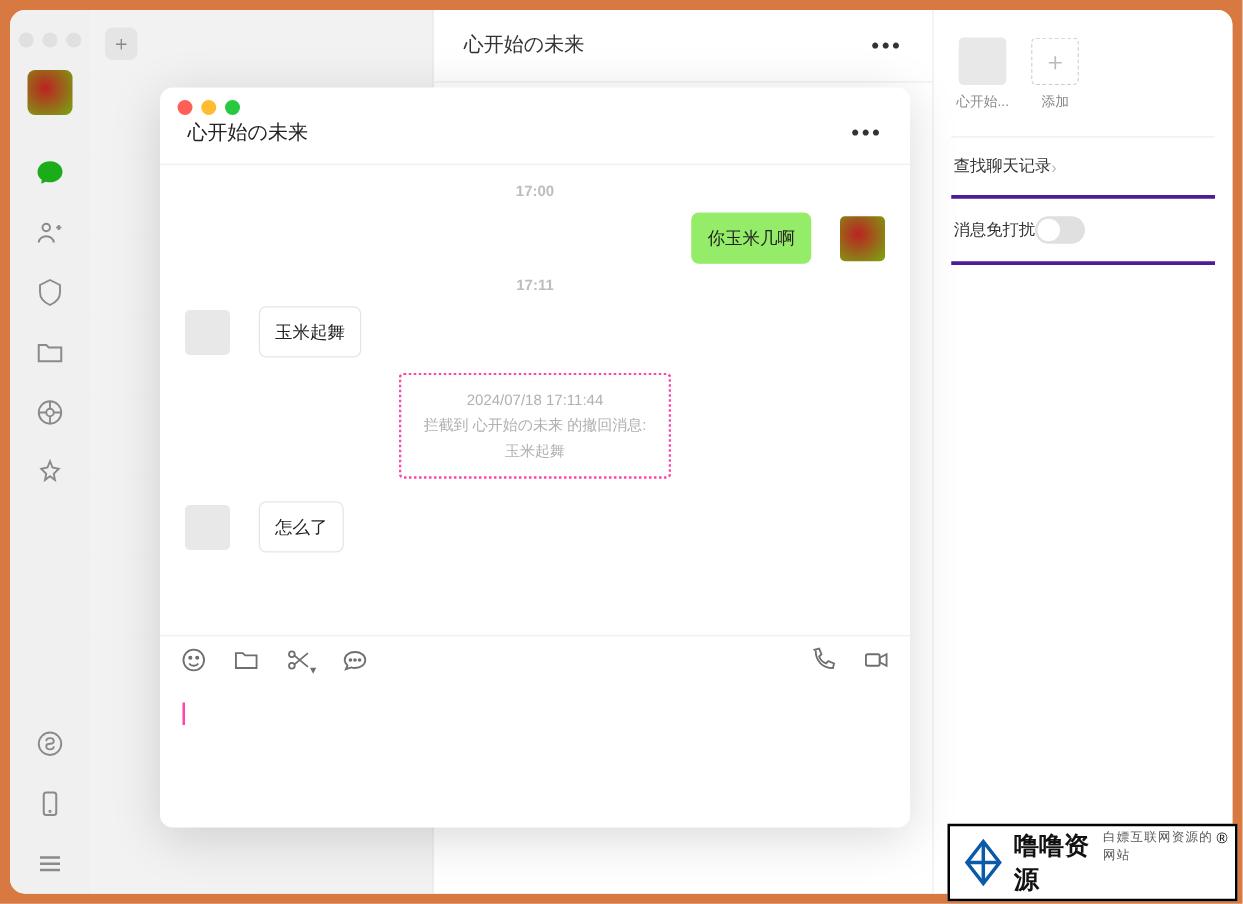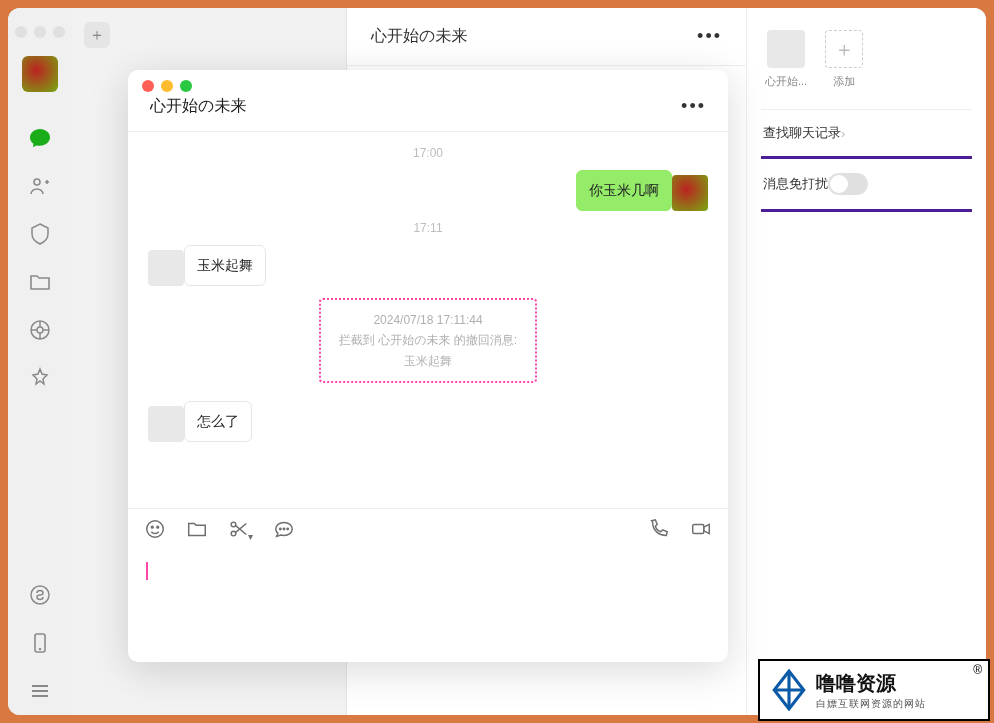--- a/index.html
+++ b/index.html
@@ -39,38 +39,38 @@
 .toggle.on::after { left:20px; }
 .clear-history { text-align:center; color:#e15353; padding:18px 0; font-size:13px; }
 
 .popup { position:absolute; left:128px; top:70px; width:600px; height:592px; background:#fff; border-radius:10px; box-shadow:0 8px 40px rgba(0,0,0,.15); display:flex; flex-direction:column; overflow:hidden; }
 .popup-tl { display:flex; gap:7px; padding:10px 14px 0; }
 .ptl { width:12px; height:12px; border-radius:50%; }
 .ptl-r{background:#ff5f57;} .ptl-y{background:#febc2e;} .ptl-g{background:#28c840;}
 .popup-header { display:flex; align-items:center; padding:4px 22px 14px; font-size:16px; color:#222; border-bottom:1px solid #eee; }
 .popup-header .spacer{flex:1;}
 .popup-body { flex:1; overflow:auto; padding:6px 20px; background:#fff; }
-.ts { text-align:center; color:#bdbdbd; font-size:12px; margin:8px 0; }
+.ts { text-align:center; color:#bdbdbd; font-size:12px; margin:8px 0;font-weight:bold; }
 .sys-msg { text-align:center; color:#bdbdbd; font-size:12px; margin:14px 0; }
-.msg-row { display:flex; align-items:flex-end; margin:10px 0; gap:0; }
+.msg-row { display:flex; align-items:center; margin:10px 0; gap:23px; }
 .msg-row.mine { flex-direction:row-reverse; }
 .msg-av { width:36px; height:36px; border-radius:4px; background:#e8e8e8; flex-shrink:0; }
 .msg-av.me { background:radial-gradient(circle at 40% 40%,#b22,#7a1); }
 .bubble { max-width:320px; padding:9px 12px; border-radius:6px; font-size:14px; line-height:1.5; color:#222; background:#fff; border:1px solid #e5e5e5; }
 .msg-row.mine .bubble { background:#95ec69; border-color:#95ec69; }
 .intercept { border:2px dotted #ff44aa; border-radius:4px; text-align:center; color:#b0b0b0; font-size:12px; padding:10px 18px; width:fit-content; margin:12px auto 18px; line-height:1.7; }
 .popup-tools { height:44px; border-top:1px solid #eee; display:flex; align-items:center; padding:0 16px; gap:20px; color:#6f6f6f; }
 .popup-tools .spacer{flex:1;}
 .popup-tools svg { width:22px; height:22px; }
 .popup-input { height:110px; padding:10px 18px; }
 .cursor { width:2px; height:18px; background:#ff44aa; animation:blink 1s infinite; }
 @keyframes blink { 50%{opacity:0;} }
 .watermark-box { position:absolute; right:4px; bottom:2px; width:232px; height:62px; border:2px solid #000; background:#fff; display:flex; align-items:center; padding:4px 8px; gap:6px; }
 .wm-logo { width:42px; height:42px; }
-.wm-text { display:flex; flex-direction:column; }
+.wm-text { display:flex; flex-direction:row; }
 .wm-main { font-size:20px; font-weight:700; color:#111; }
 .wm-sub { font-size:10px; color:#555; letter-spacing:1px; }
 .wm-r { font-size:12px; position:absolute; top:2px; right:6px; }
 </style>
 </head>
 <body>
 
 <div class="app-window">
   <div class="sidebar">
     <div class="traffic-lights">

